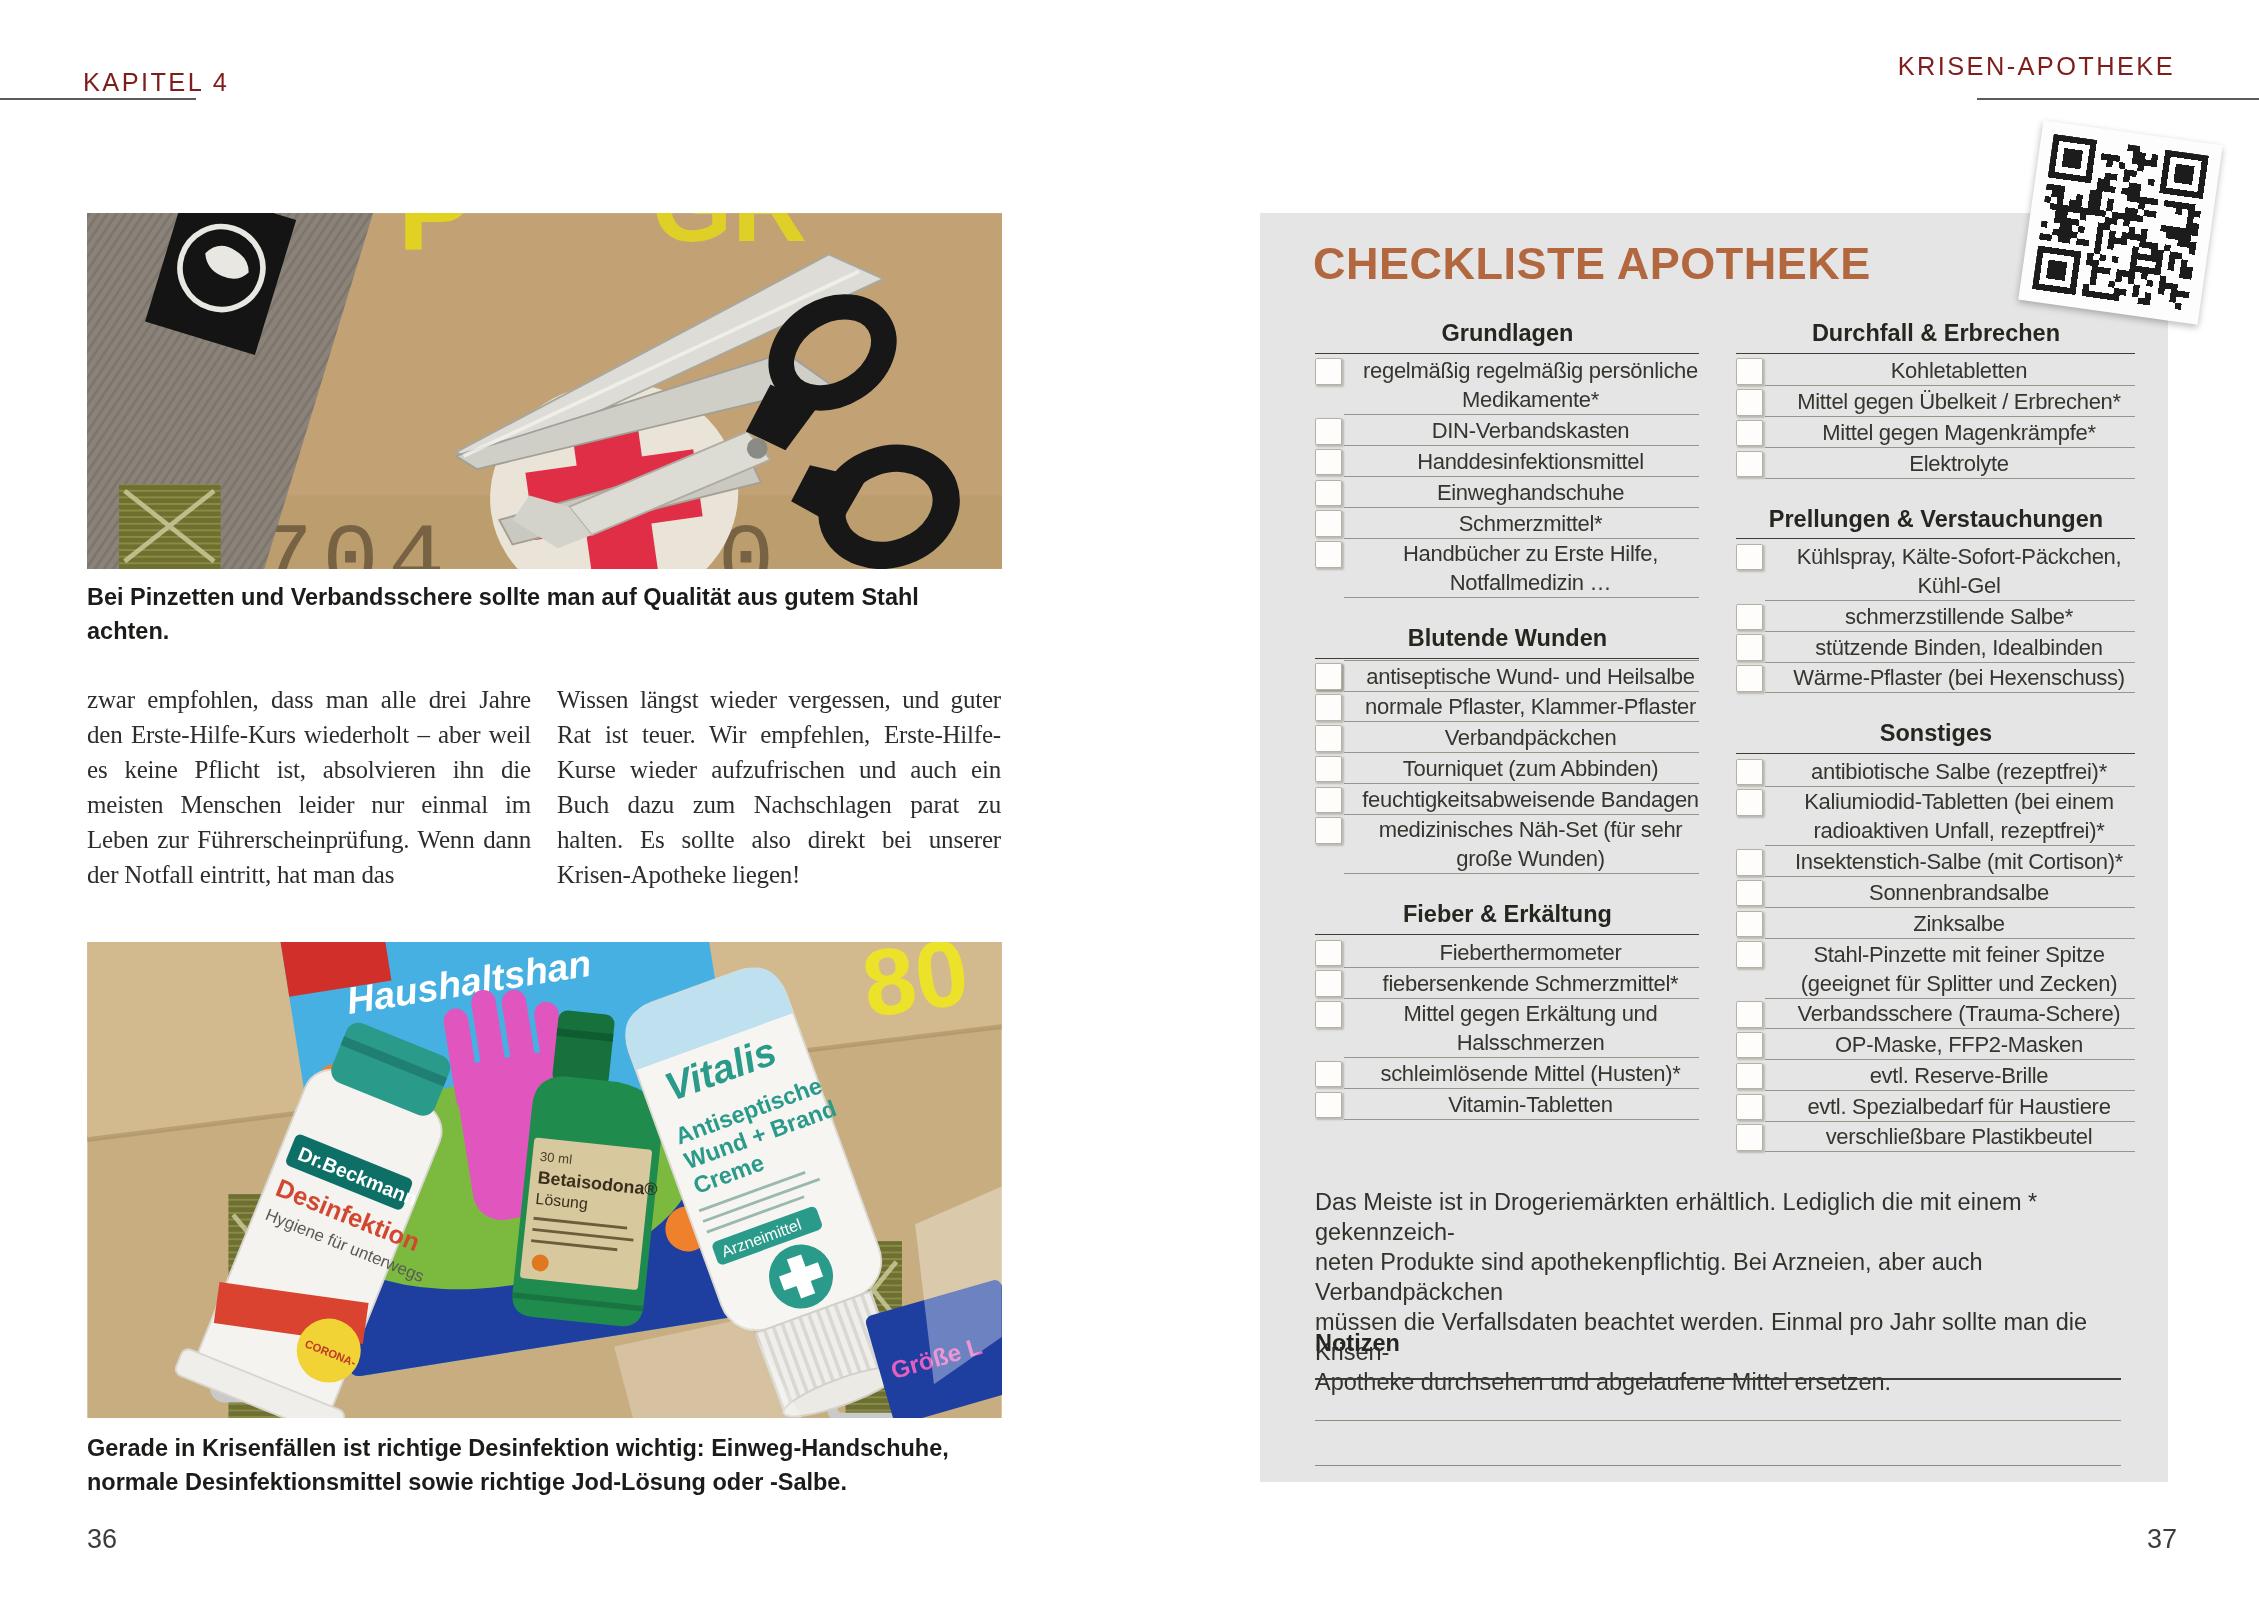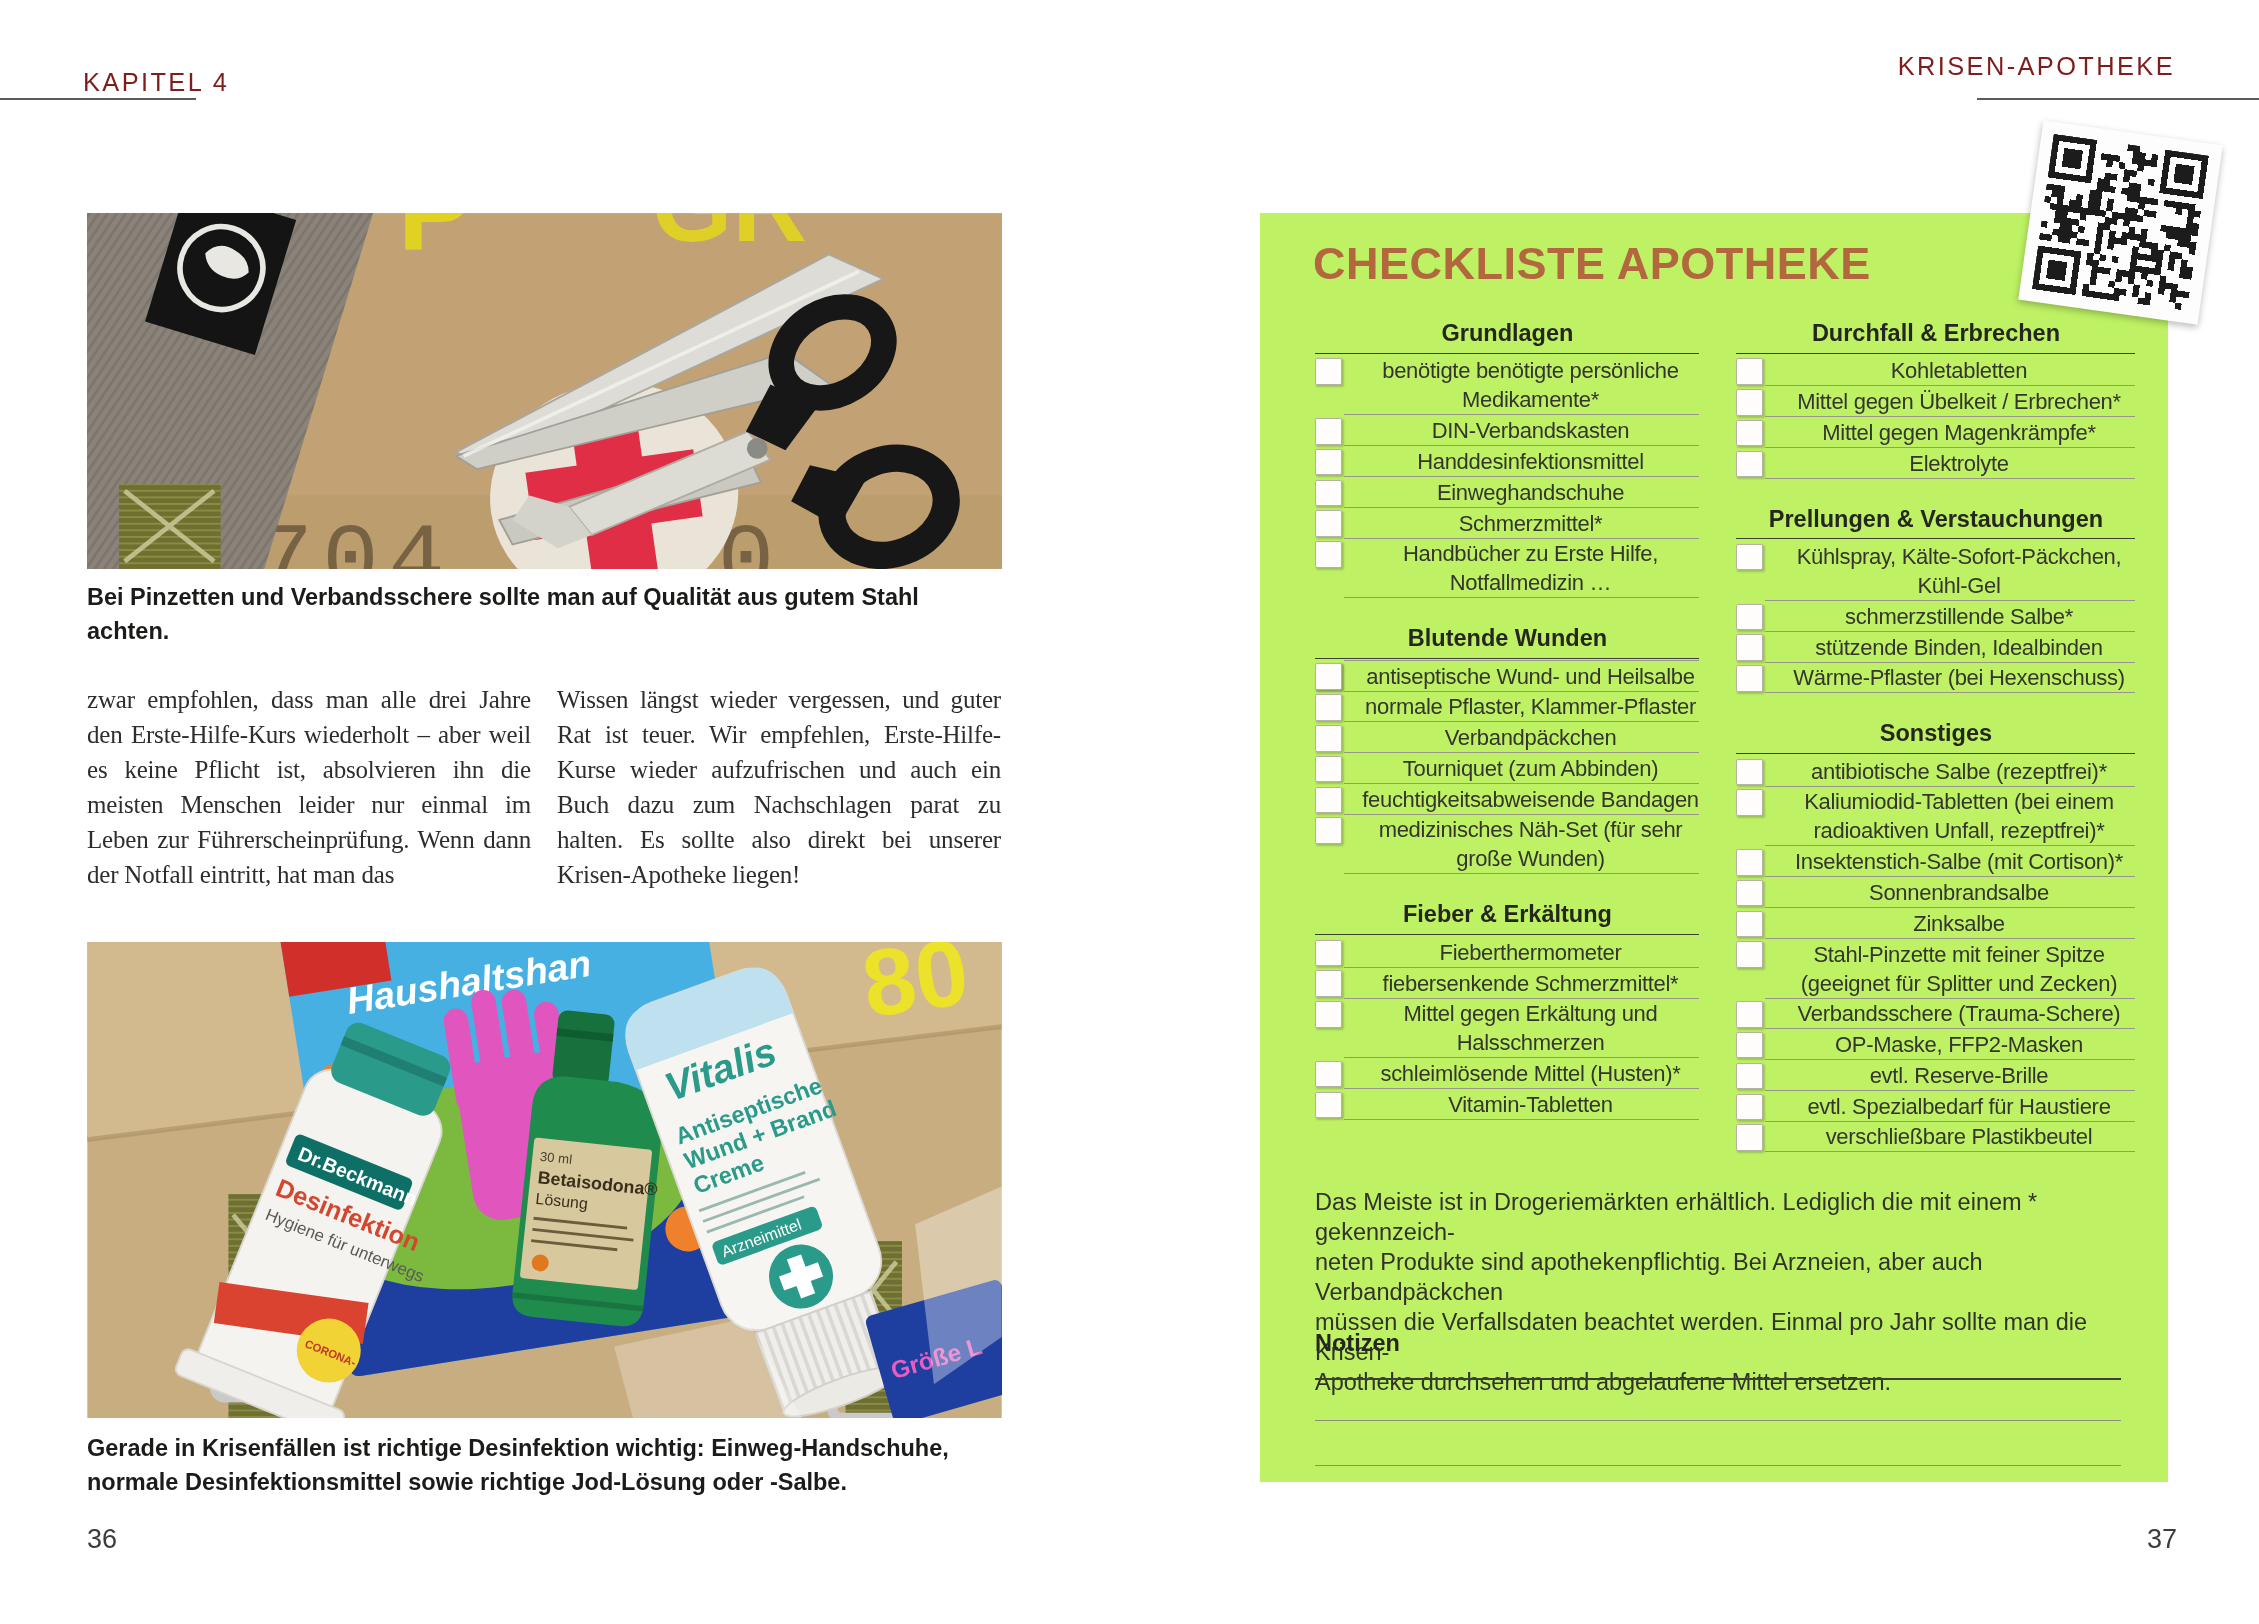--- a/index.html
+++ b/index.html
@@ -11,21 +11,21 @@
   .rule{position:absolute;height:1.9px;background:#5a5b60;}
 
   
   .photo{position:absolute;overflow:hidden;}
   .caption{position:absolute;font-size:23.5px;line-height:34px;font-weight:700;color:#1b1b19;}
   .bodycol{position:absolute;font-family:"Liberation Serif",serif;font-size:25px;line-height:35px;
            color:#2d2d2b;text-align:justify;letter-spacing:-0.2px;}
   .pagenum{position:absolute;font-size:27px;color:#3c3c3a;}
 
   
-  .chk-box-bg{position:absolute;left:1260px;top:213px;width:908px;height:1269px;background:#bef264;}
+  .chk-box-bg{position:absolute;left:1260px;top:213px;width:908px;height:1269px;background:#e5e5e5;}
   .chk-title{position:absolute;left:53px;top:24.5px;font-size:45px;font-weight:800;color:#b2673f;letter-spacing:0.5px;}
   .chk-col{position:absolute;top:107px;text-align:center;}
   .chk-col.c0{left:55px;width:384px;}
   .chk-col.c1{left:476px;width:399px;}
   .chk-section{margin-top:27px;}
   .chk-col .chk-section:first-child{margin-top:0;}
   .chk-head{font-size:23.5px;font-weight:700;color:#262620;padding:0 0 5.6px 0.9px;
             border-bottom:1.9px solid #3e3d37;margin-bottom:1.9px;}
   .chk-row{position:relative;padding-left:47px;}
   .chk-row::after{content:"";position:absolute;left:29px;right:0;bottom:0;height:0.9px;background:#98958a;}
@@ -221,21 +221,21 @@
 
   <div class="pagenum" style="left:87px;top:1524px;">36</div>
 
   <div class="chk-box-bg">
     <div class="chk-title">CHECKLISTE APOTHEKE</div>
     <div class="chk-col c0">
         <div class="chk-section">
           <div class="chk-head">Grundlagen</div>
           <div class="chk-row">
             <span class="chk-sq"></span>
-            <span class="chk-label">benötigte benötigte persönliche Medikamente*</span>
+            <span class="chk-label">regelmäßig regelmäßig persönliche Medikamente*</span>
           </div>
           <div class="chk-row">
             <span class="chk-sq"></span>
             <span class="chk-label">DIN-Verbandskasten</span>
           </div>
           <div class="chk-row">
             <span class="chk-sq"></span>
             <span class="chk-label">Handdesinfektionsmittel</span>
           </div>
           <div class="chk-row">

